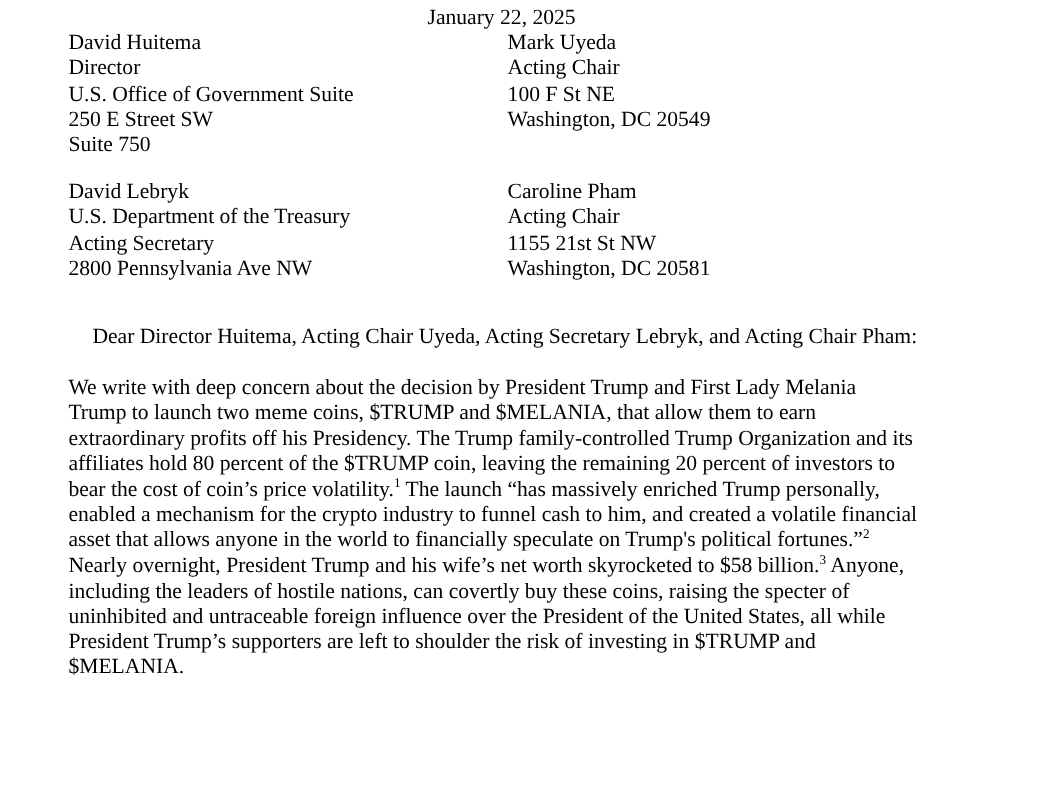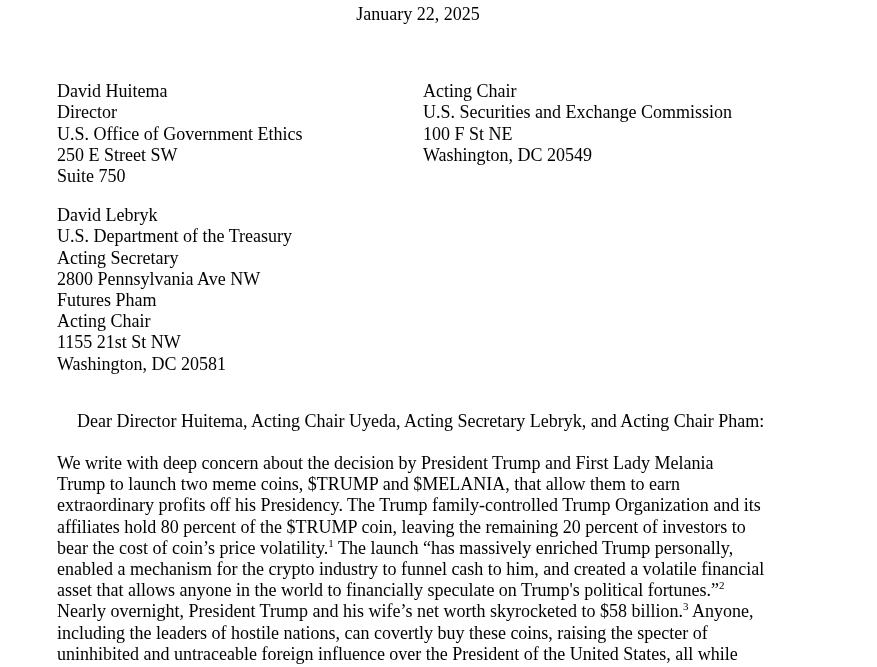--- a/index.html
+++ b/index.html
@@ -20,28 +20,26 @@
   }
   .content {
     padding-left: 57px;
     padding-top: 4px;
   }
   .date-line {
     width: 722px;
     text-align: center;
   }
   .recipients {
-    margin-top: 56px;
   }
   .recip-row {
     display: flex;
   }
   .recip-row + .recip-row {
     margin-top: 18px;
-    flex-direction: column;
   }
   .recip-block {
     width: 366px;
     flex: 0 0 auto;
   }
   .recip-block.right {
     width: 400px;
   }
   .salutation {
     margin-top: 36px;
@@ -64,40 +62,40 @@
 <div class="page">
   <div class="content">
 
     <div class="date-line">January 22, 2025</div>
 
     <div class="recipients">
       <div class="recip-row">
         <div class="recip-block">
           <div>David Huitema</div>
           <div>Director</div>
-          <div>U.S. Office of Government Ethics</div>
+          <div>U.S. Office of Government Suite</div>
           <div>250 E Street SW</div>
           <div>Suite 750</div>
         </div>
         <div class="recip-block right">
+          <div>Mark Uyeda</div>
           <div>Acting Chair</div>
-          <div>U.S. Securities and Exchange Commission</div>
           <div>100 F St NE</div>
           <div>Washington, DC 20549</div>
         </div>
       </div>
       <div class="recip-row">
         <div class="recip-block">
           <div>David Lebryk</div>
           <div>U.S. Department of the Treasury</div>
           <div>Acting Secretary</div>
           <div>2800 Pennsylvania Ave NW</div>
         </div>
         <div class="recip-block right">
-          <div>Futures Pham</div>
+          <div>Caroline Pham</div>
           <div>Acting Chair</div>
           <div>1155 21st St NW</div>
           <div>Washington, DC 20581</div>
         </div>
       </div>
     </div>
 
     <div class="salutation">Dear Director Huitema, Acting Chair Uyeda, Acting Secretary Lebryk, and Acting Chair Pham:</div>
 
     <p class="body-para"><span>We write with deep concern about the decision by President Trump and First Lady Melania Trump to launch two meme coins, $TRUMP and $MELANIA, that allow them to earn extraordinary profits off his Presidency. The Trump family-controlled Trump Organization and its affiliates hold 80 percent of the $TRUMP coin, leaving the remaining 20 percent of investors to bear the cost of coin’s price volatility.</span><sup>1</sup><span> The launch “has massively enriched Trump personally, enabled a mechanism for the crypto industry to funnel cash to him, and created a volatile financial asset that allows anyone in the world to financially speculate on Trump's political fortunes.”</span><sup>2</sup><span> Nearly overnight, President Trump and his wife’s net worth skyrocketed to $58 billion.</span><sup>3</sup><span> Anyone, including the leaders of hostile nations, can covertly buy these coins, raising the specter of uninhibited and untraceable foreign influence over the President of the United States, all while President Trump’s supporters are left to shoulder the risk of investing in $TRUMP and $MELANIA.</span></p>

